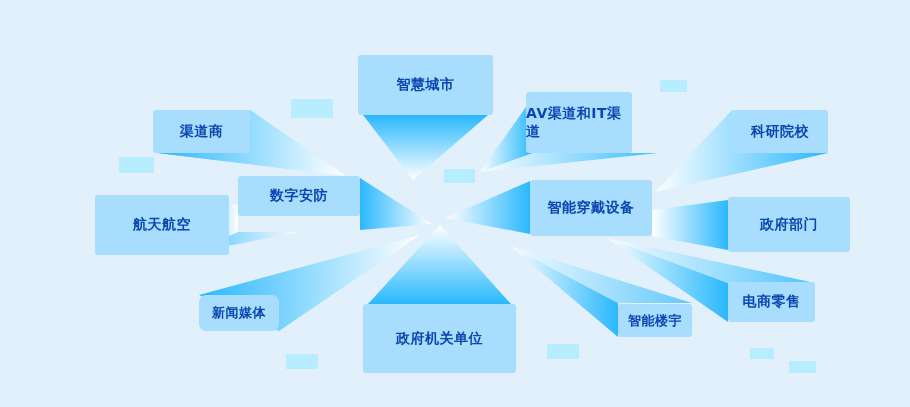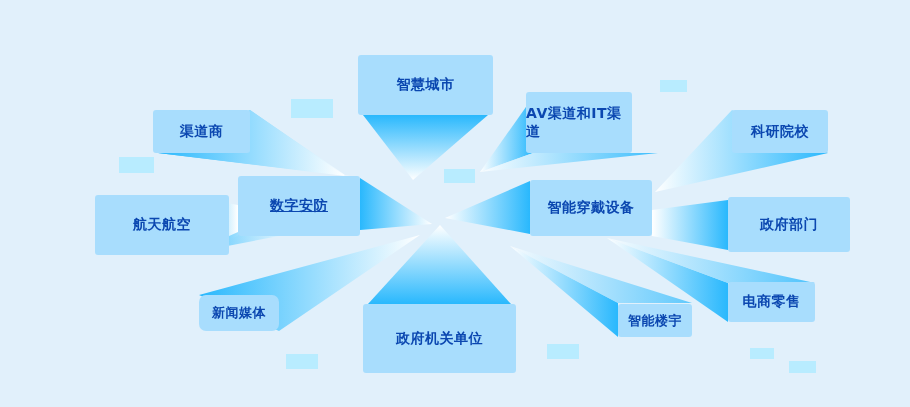--- a/index.html
+++ b/index.html
@@ -70,21 +70,21 @@
   <div class="deco" style="left:660px;top:80px;width:27px;height:12px;"></div>
   <div class="deco" style="left:286px;top:354px;width:32px;height:15px;"></div>
   <div class="deco" style="left:547px;top:344px;width:32px;height:15px;"></div>
   <div class="deco" style="left:750px;top:348px;width:24px;height:11px;"></div>
   <div class="deco" style="left:789px;top:361px;width:27px;height:12px;"></div>
 
   <div class="node" style="left:358px;top:55px;width:135px;height:60px;">智慧城市</div>
   <div class="node" style="left:153px;top:110px;width:97px;height:43px;">渠道商</div>
   <div class="node" style="left:526px;top:92px;width:106px;height:61px;">AV渠道和IT渠道</div>
   <div class="node" style="left:732px;top:110px;width:96px;height:43px;">科研院校</div>
-  <div class="node" style="left:238px;top:176px;width:122px;height:60px;text-decoration:underline;">数字安防</div>
+  <div class="node" style="left:238px;top:176px;width:122px;height:40px;">数字安防</div>
   <div class="node" style="left:530px;top:180px;width:122px;height:56px;">智能穿戴设备</div>
   <div class="node" style="left:57px;top:195px;width:134px;height:60px;margin-left:38px;">航天航空</div>
   <div class="node" style="left:728px;top:197px;width:122px;height:55px;">政府部门</div>
   <div class="node" style="left:199px;top:295px;width:80px;height:36px;font-size:13px;border-radius:7px;">新闻媒体</div>
   <div class="node" style="left:363px;top:304px;width:153px;height:69px;text-align:center;">政府机关单位</div>
   <div class="node" style="left:618px;top:304px;width:74px;height:33px;font-size:13px;">智能楼宇</div>
   <div class="node" style="left:728px;top:282px;width:87px;height:40px;">电商零售</div>
 
 </div>
 

